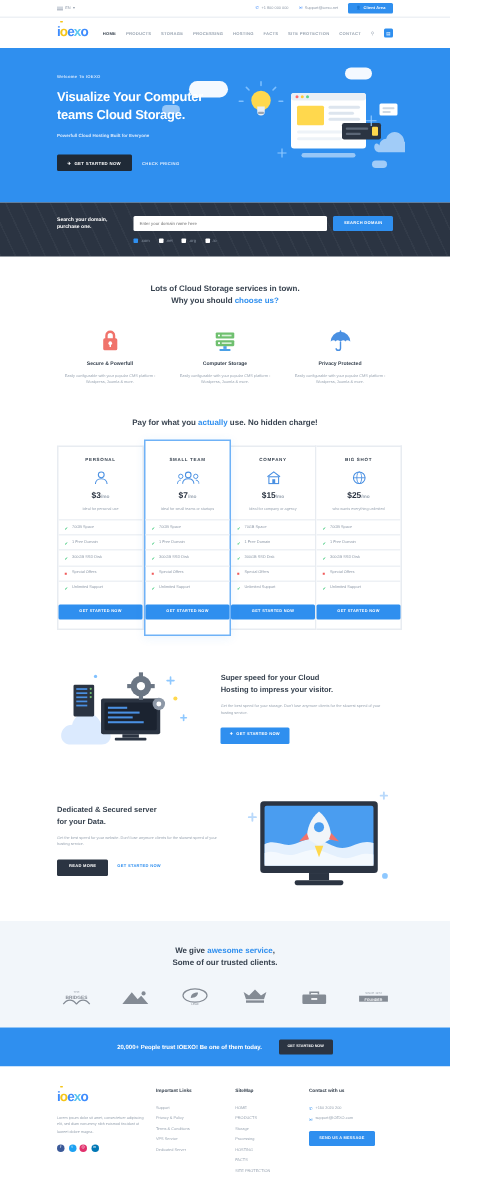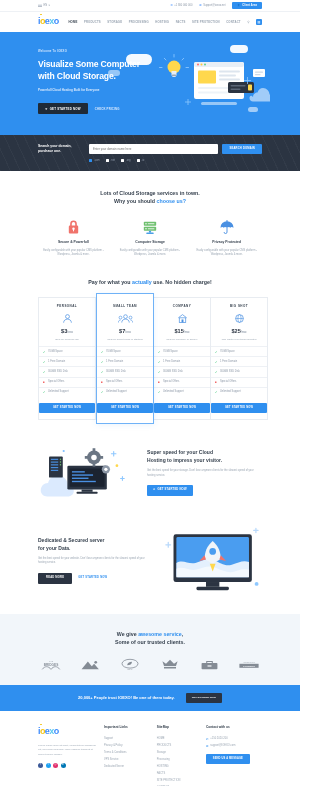--- a/index.html
+++ b/index.html
@@ -225,22 +225,22 @@
         <path d="M178 53h14M185 46v14"></path>
         <path d="M60 96h12M66 90v12"></path>
       </g>
       <rect x="92" y="96" width="72" height="6" rx="3" fill="#ffffff" opacity=".5"></rect>
       <path d="M196 86c0-5 4-9 9-9 1-5 6-9 11-9 7 0 13 6 13 13h1c4 0 7 3 7 7s-3 7-7 7h-34c-4 0-7-3-7-7s3-7 7-2z" fill="#ffffff" opacity=".55"></path>
     </svg>
 
     <div class="inner">
       <div class="welcome">Welcome To IOEXO</div>
       <h1>
-        <span>Visualize Some Computer</span><br>
-        <span>with Cloud Storage.</span>
+        <span>Visualize Your Computer</span><br>
+        <span>teams Cloud Storage.</span>
       </h1>
       <div class="sub">Powerfull Cloud Hosting Built for Everyone</div>
       <div class="btns">
         <div class="btn-dark">
           <span>✈</span>
           <span>GET STARTED NOW</span>
         </div>
         <a href="#" class="link-light" style="text-decoration:none">CHECK PRICING</a>
       </div>
     </div>

